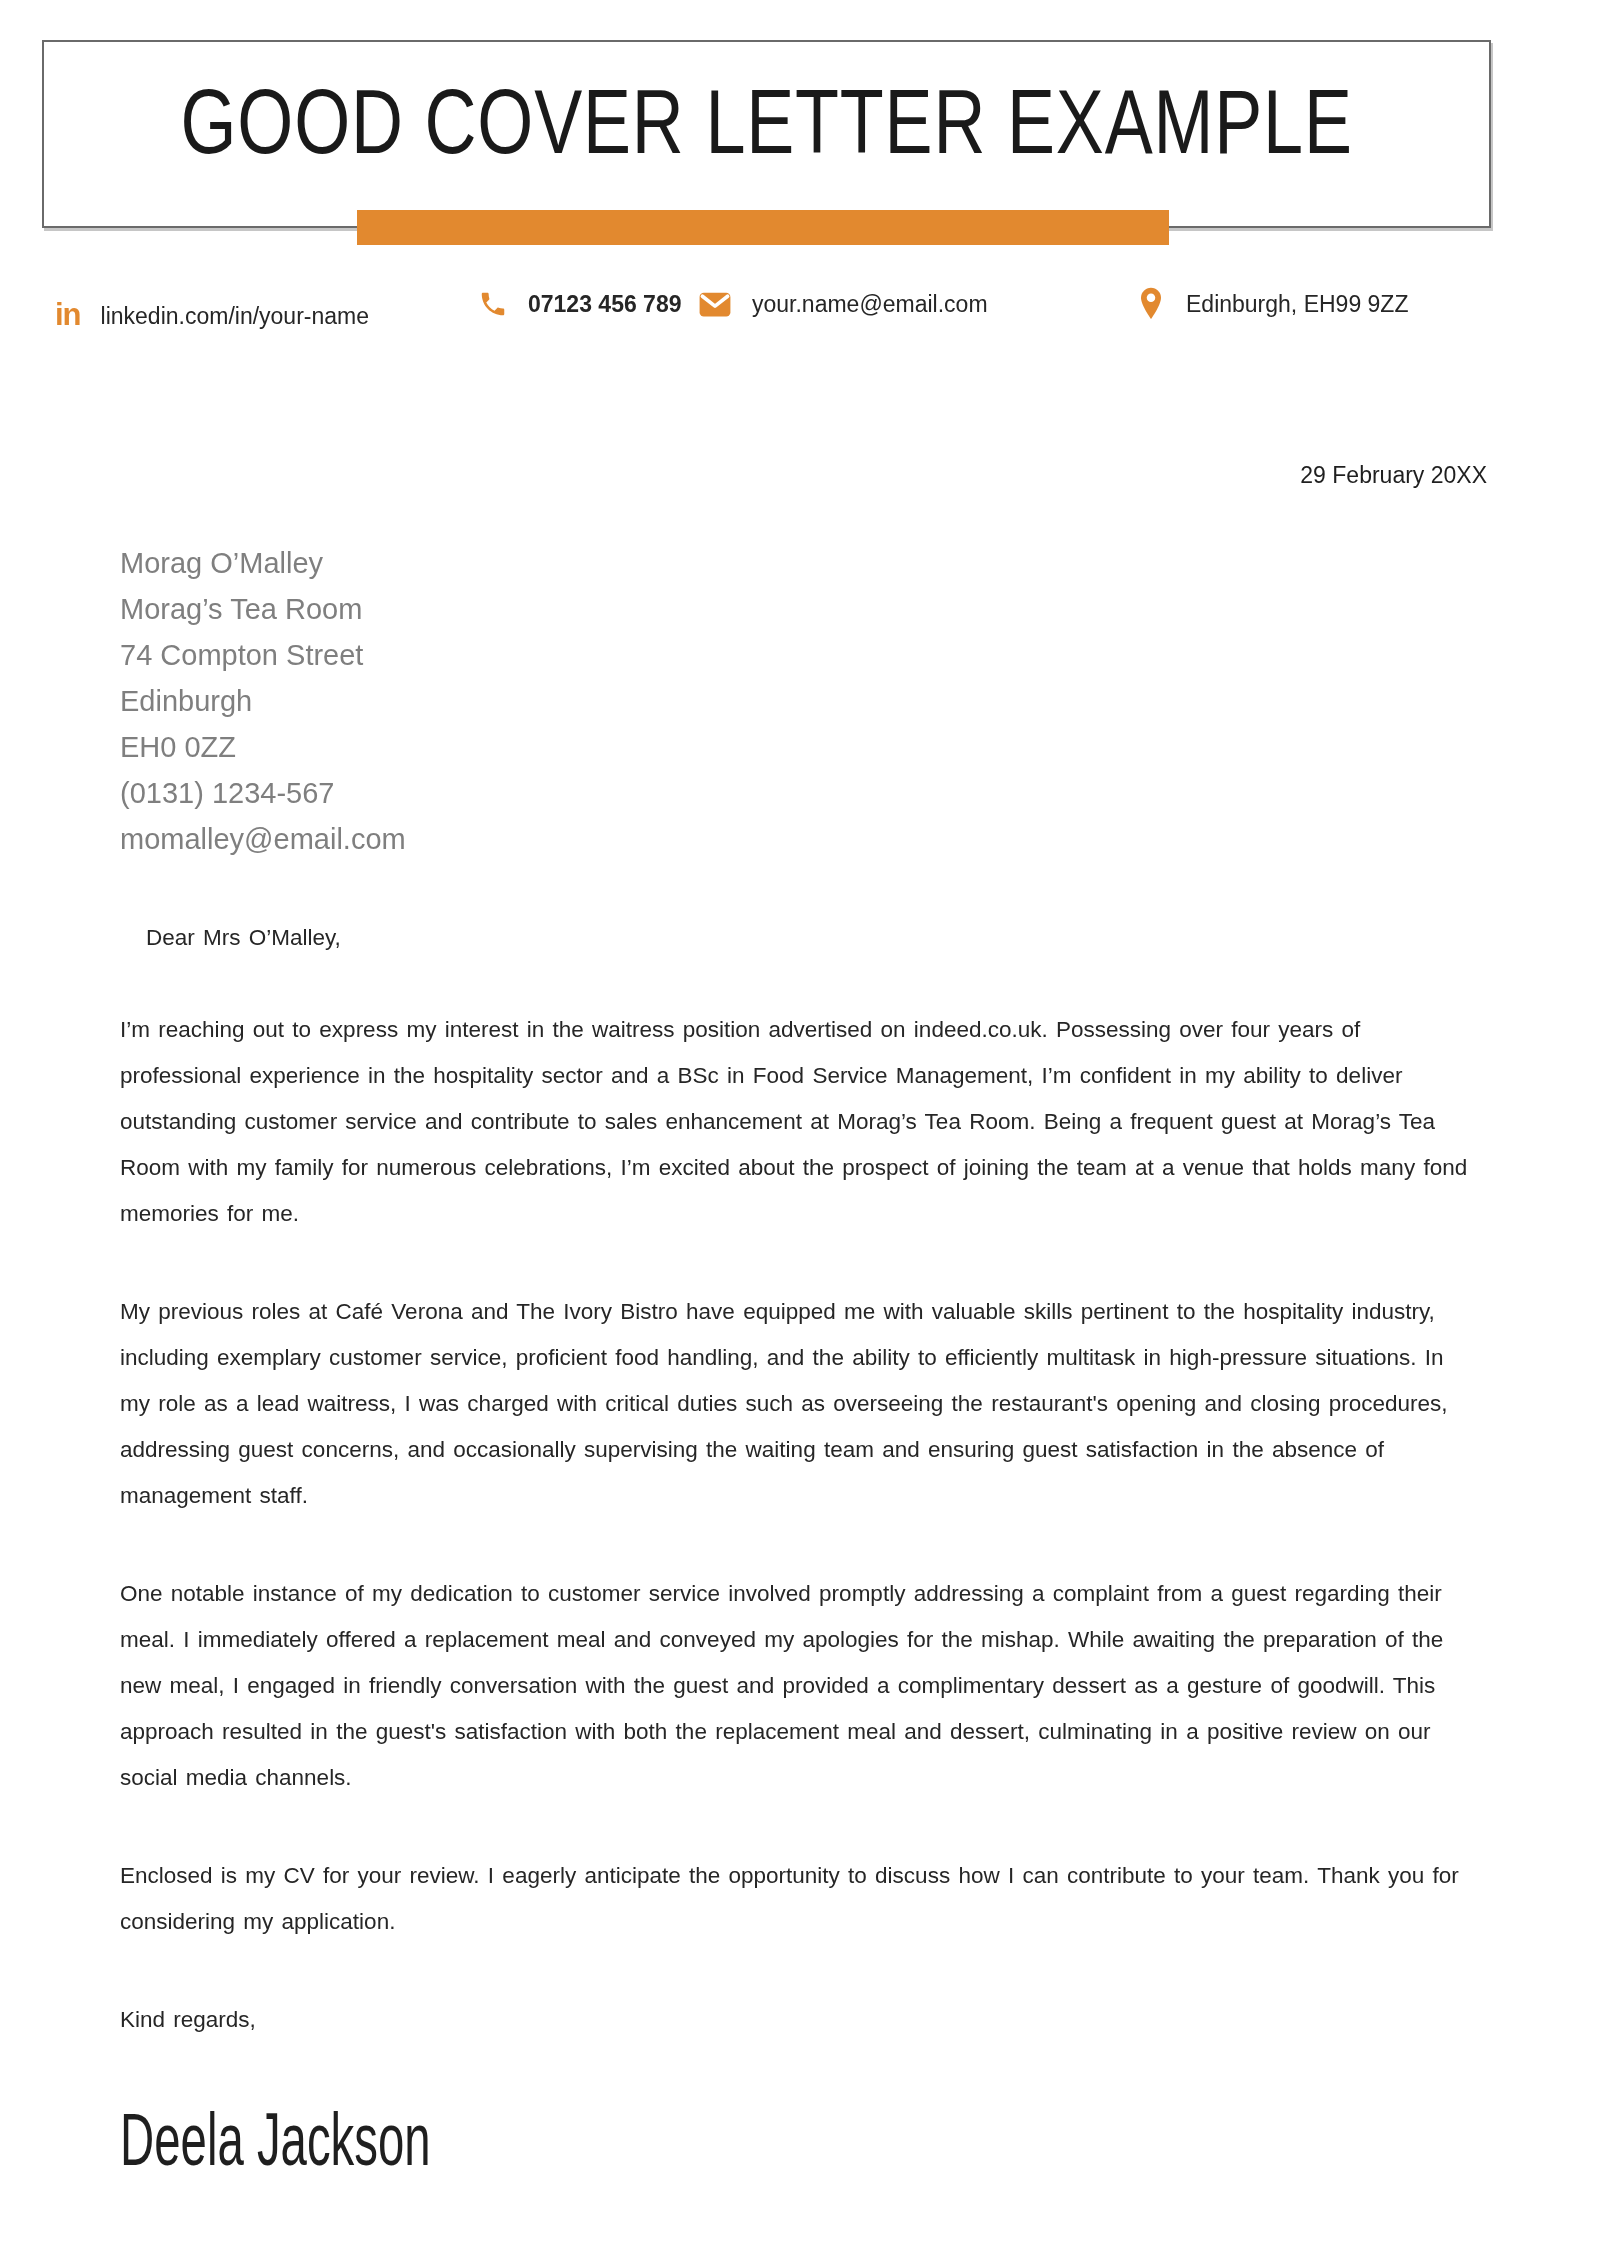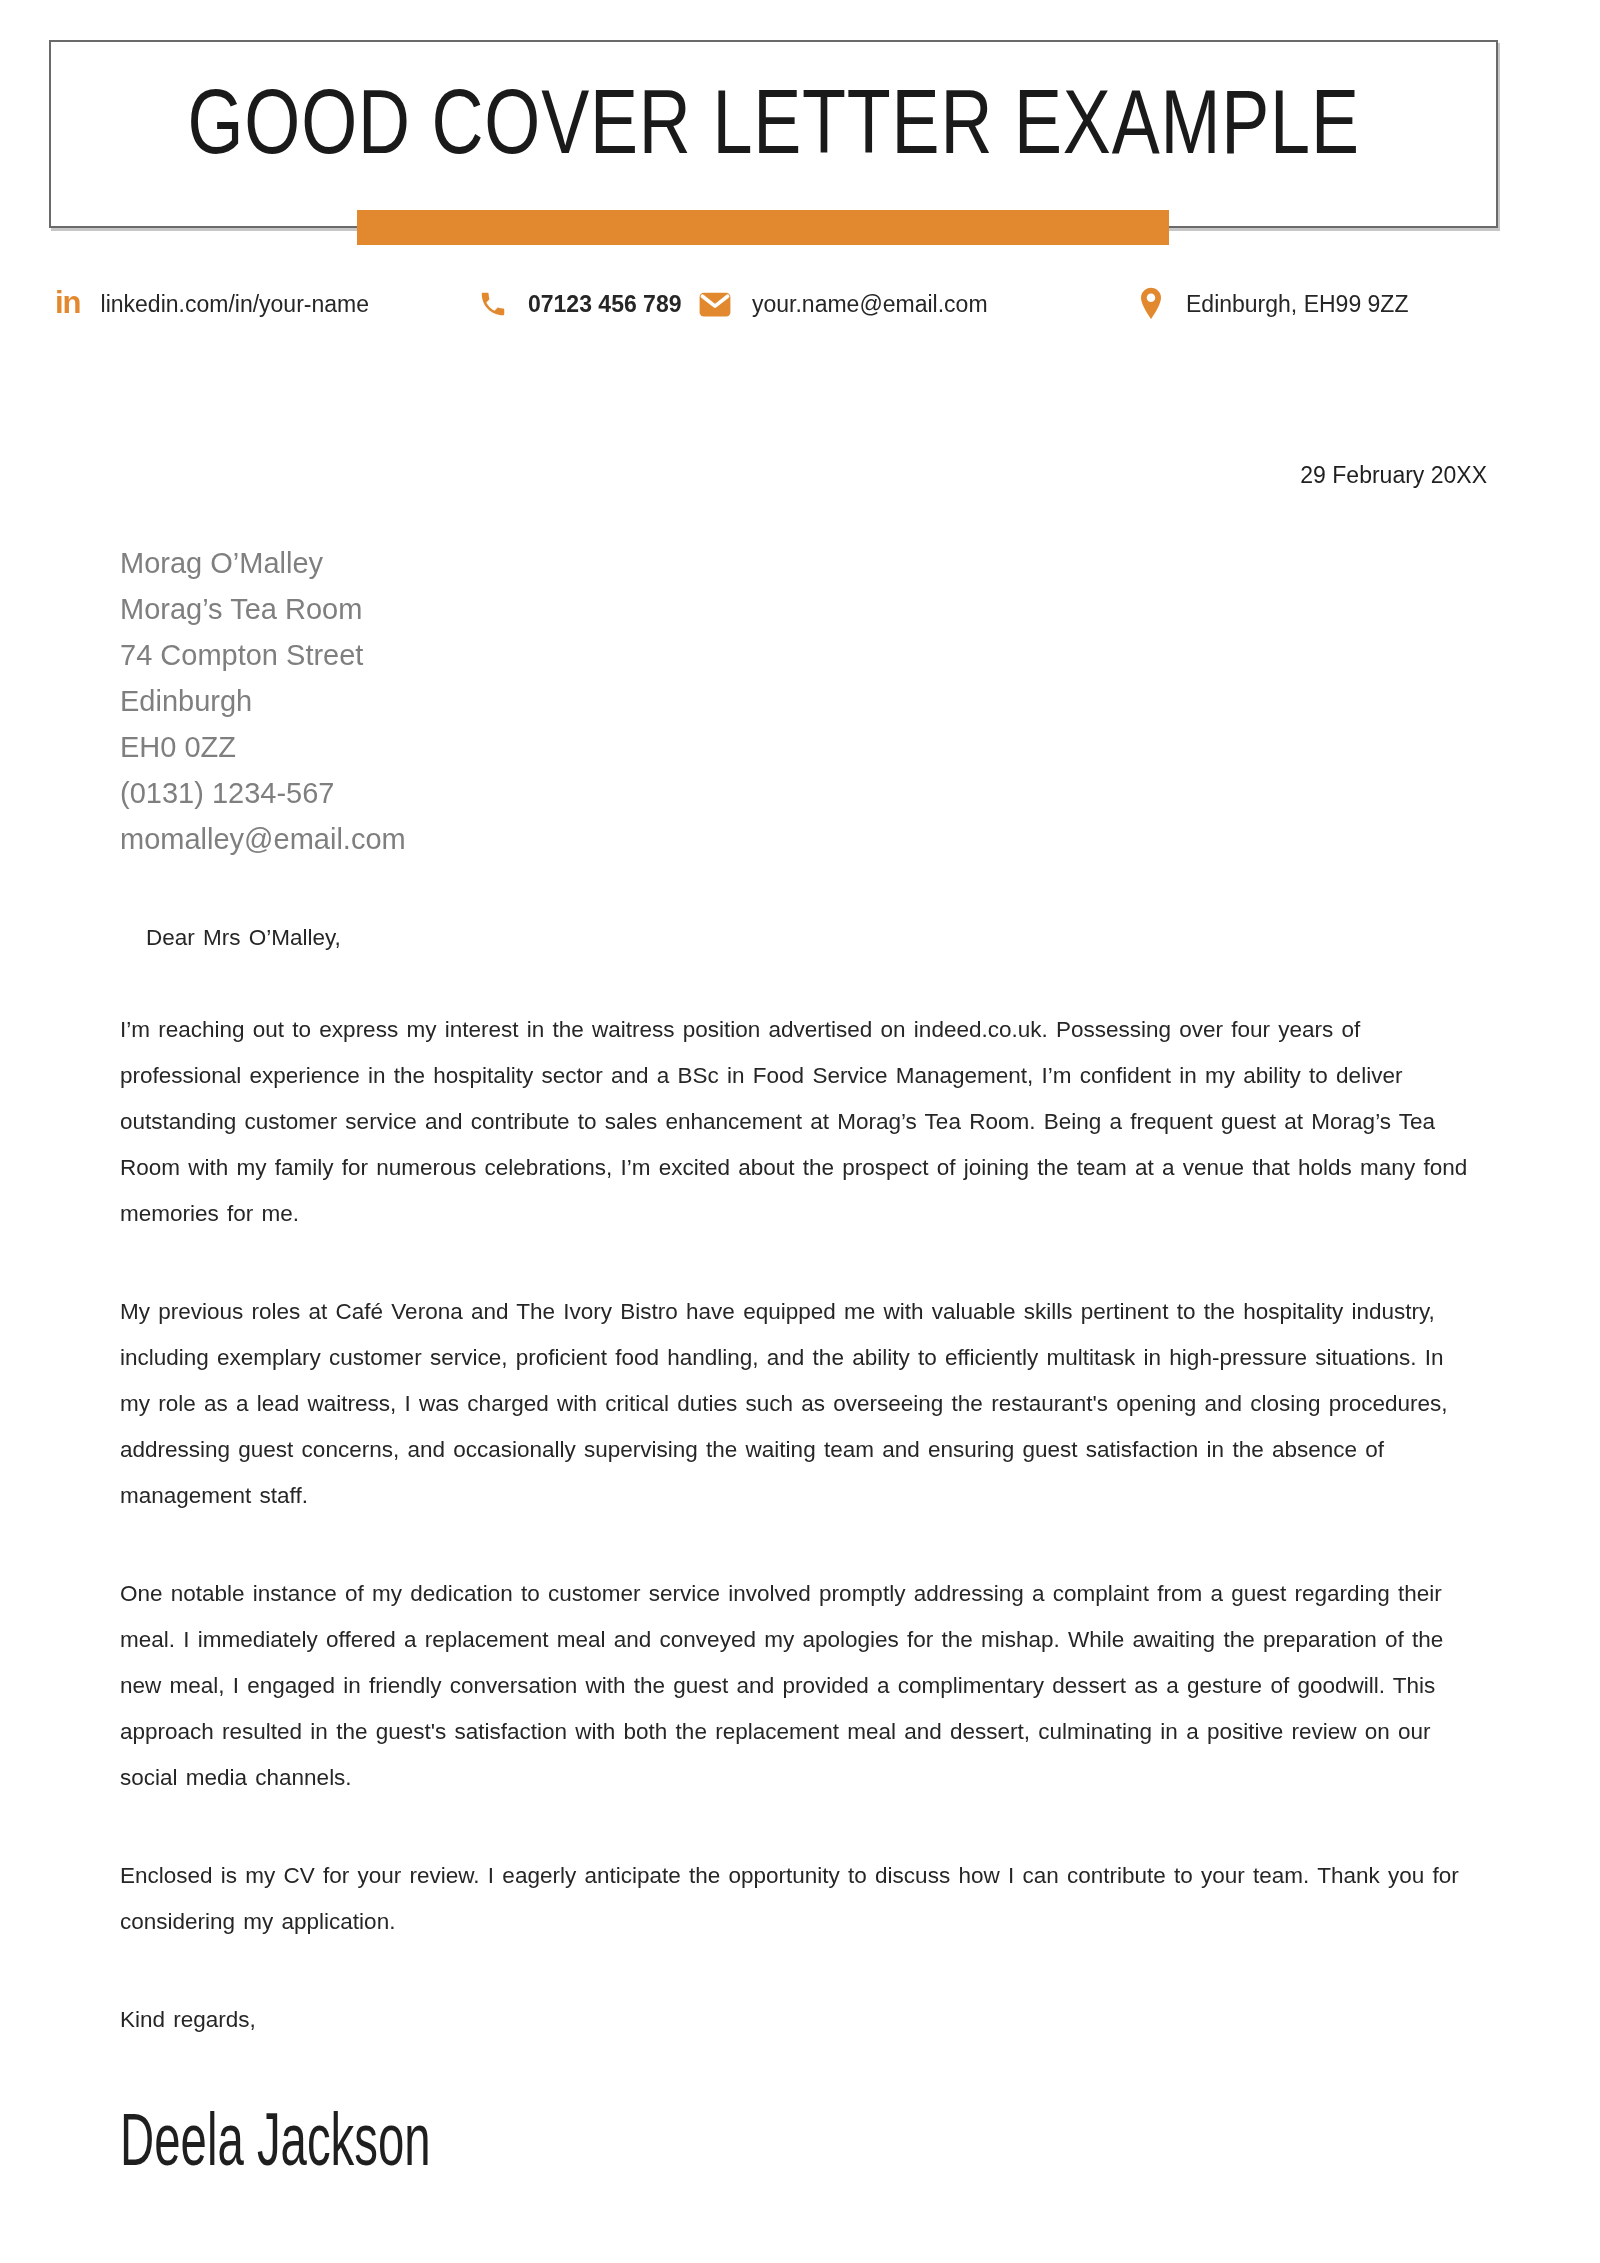--- a/index.html
+++ b/index.html
@@ -2,39 +2,39 @@
 <html style="--accent: #E2892F;"><head>
 <meta charset="utf-8">
 <style>
   html, body { margin:0; padding:0; background:#ffffff; }
   .page {
     position:relative; width:1600px; height:2263px; background:#fff;
     font-family:"Liberation Sans", sans-serif; color:#262626; overflow:hidden;
   }
   
   .header-box {
-    position:absolute; left:49px; top:40px; width:1445px; height:184px;
+    position:absolute; left:42px; top:40px; width:1445px; height:184px;
     border:2px solid #6a6a6a; box-shadow:2px 3px 0 #c6c6c6;
     display:flex; align-items:center; justify-content:center; background:#fff;
   }
   .title {
     margin:0; font-weight:400; font-size:90px; color:#1a1a1a;
     letter-spacing:1px; white-space:nowrap;
     transform:scaleX(0.80) translateY(-12px); transform-origin:center;
   }
   .accent-bar {
     position:absolute; left:357px; top:210px; width:812px; height:35px;
     background:var(--accent, #E2892F);
   }
   
   .contact-item {
     position:absolute; top:282px; height:44px;
     display:flex; align-items:center; gap:20px; font-size:23px; color:#262626;
   }
-  .ci-0 { left:55px; } .ci-1 { left:478px;font-weight:bold; } .ci-2 { left:698px;justify-content:flex-end; } .ci-3 { left:1136px; }
+  .ci-0 { left:55px;margin-top:12px; } .ci-1 { left:478px;font-weight:bold; } .ci-2 { left:698px;justify-content:flex-end; } .ci-3 { left:1136px; }
   .icon { color:var(--accent, #E2892F); display:inline-flex; align-items:center; }
   .icon-li {
     font-weight:bold; font-size:31px; letter-spacing:-1px;
     color:var(--accent, #E2892F); line-height:1; transform:translateY(-2px);
   }
   .icon svg { display:block; }
   
   .date { position:absolute; top:452px; right:113px; font-size:23px; line-height:46px; color:#1f1f1f; }
   
   .recipient { position:absolute; left:120px; top:540px; font-size:29px; line-height:46px; color:#7f7f7f; }

